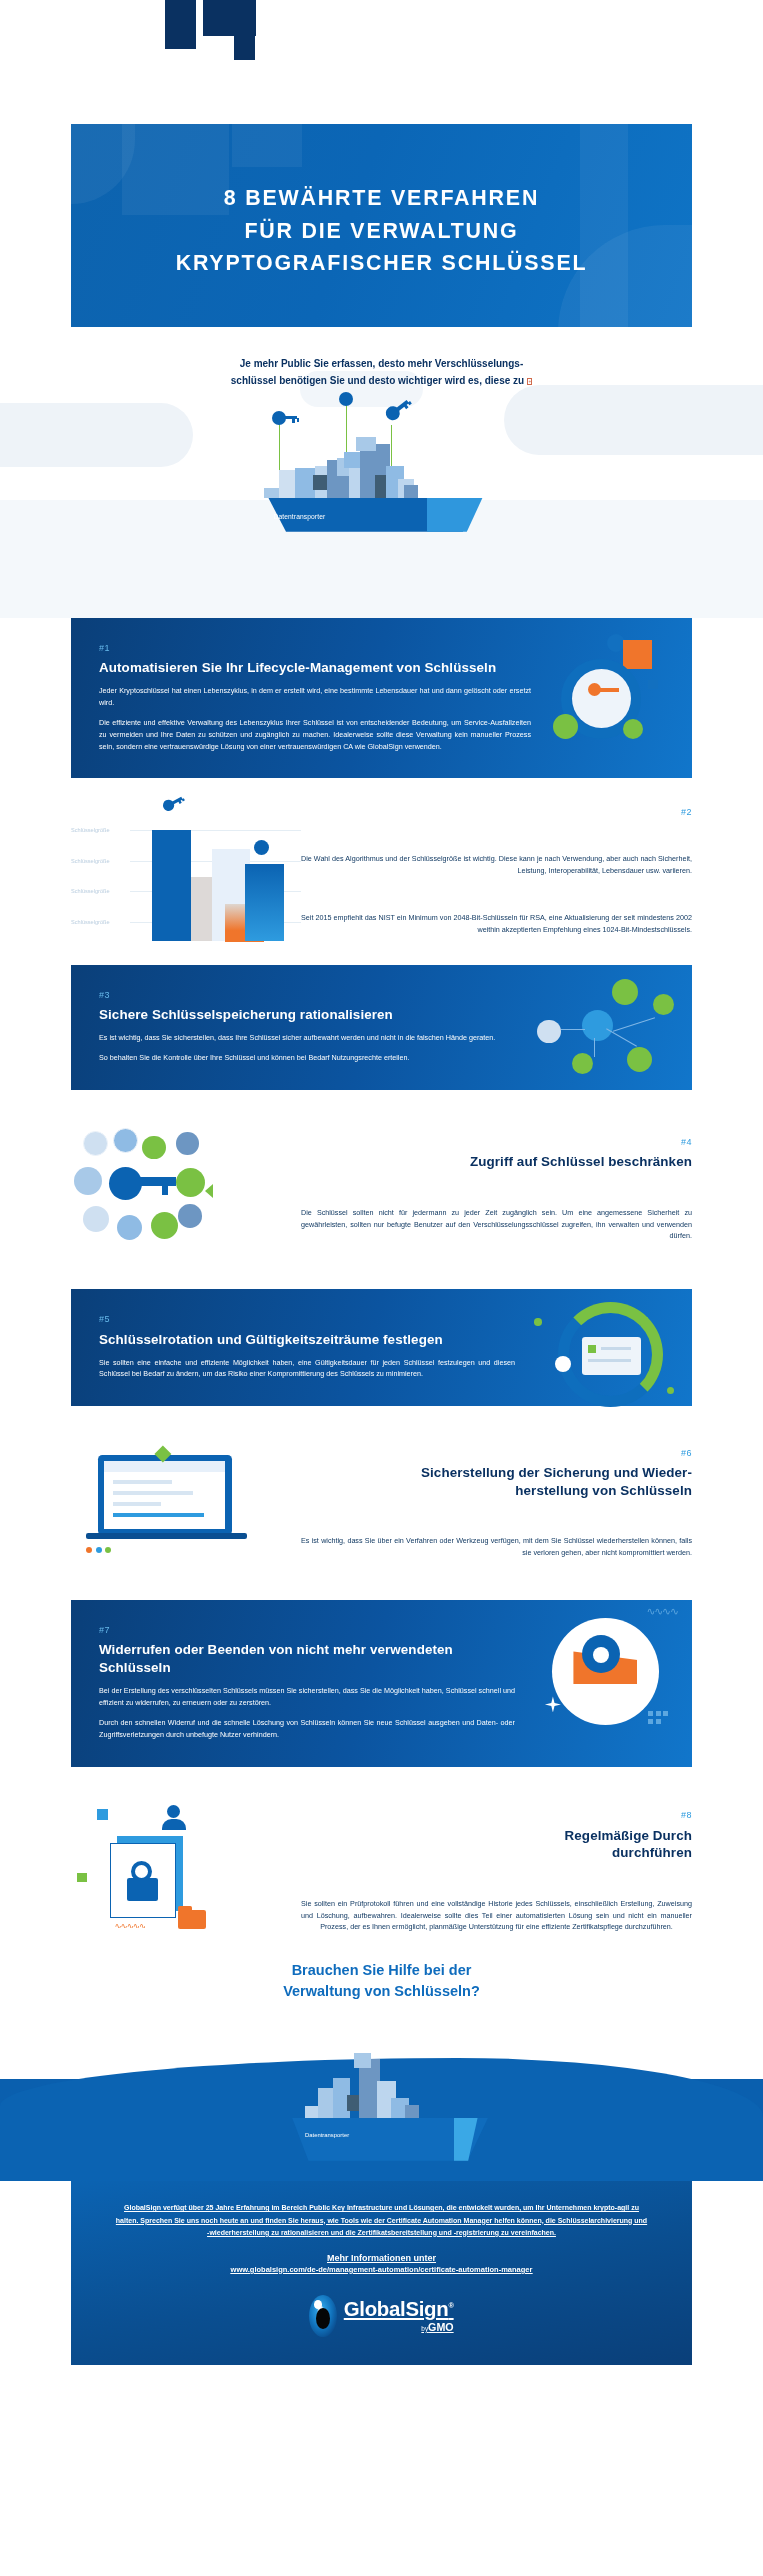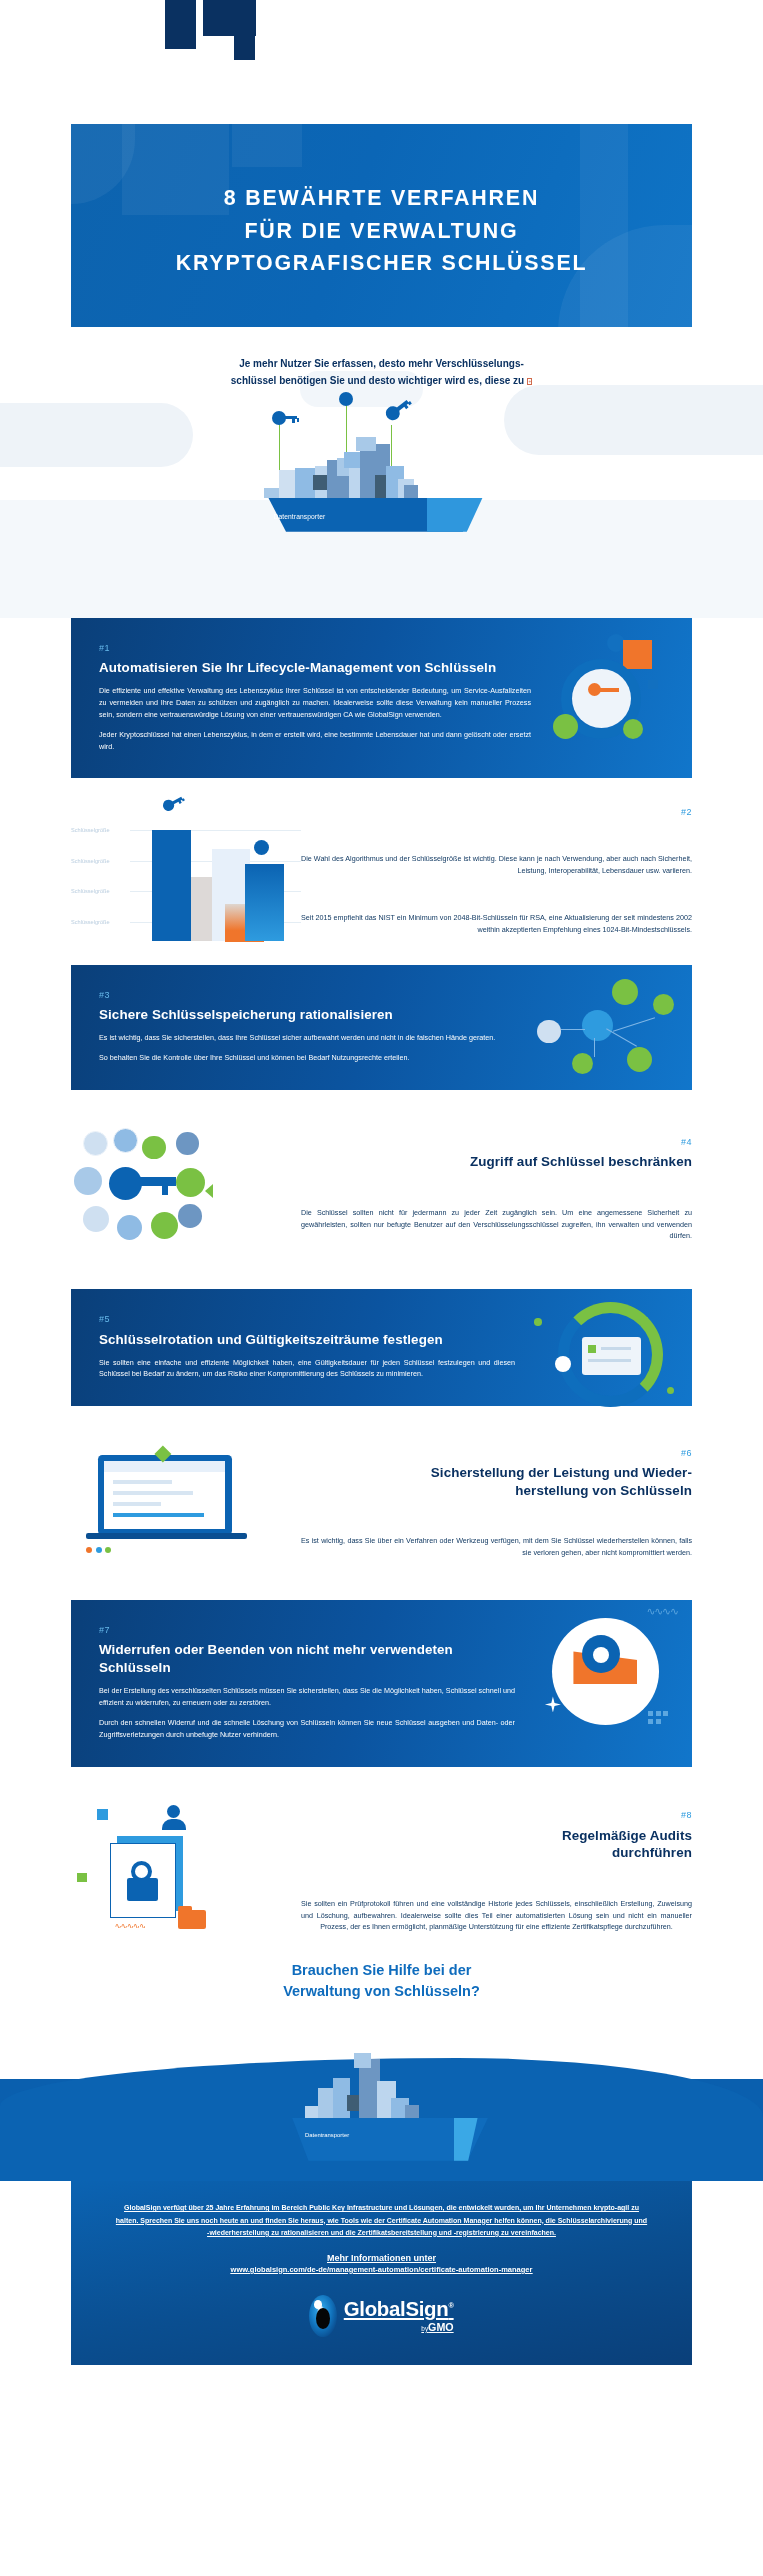--- a/index.html
+++ b/index.html
@@ -210,21 +210,21 @@
 
   <div class="intro-wrap">
     <div class="intro-bgclouds">
       <div class="cloud c4"></div>
       <div class="cloud c1"></div>
       <div class="cloud c2"></div>
       <div class="cloud c3"></div>
     </div>
 
     <div class="intro-text">
-      <span class="ln">Je mehr Nutzer Sie erfassen, desto mehr Verschlüsselungs-</span>
+      <span class="ln">Je mehr Public Sie erfassen, desto mehr Verschlüsselungs-</span>
       <span class="ln">
         <span>schlüssel benötigen Sie und desto wichtiger wird es, diese zu</span><span class="overflow-mark">+</span>
       </span>
     </div>
 
     <div class="ship-scene">
 
       <div class="kline" style="left:47px;top:25px;height:49px;"></div>
       <div class="kline" style="left:114px;top:4.3px;height:54px;"></div>
       <div class="kline" style="left:159px;top:27px;height:47px;"></div>
@@ -279,22 +279,22 @@
         <div class="circ" style="left:45px;top:49px;width:13px;height:13px;background:var(--orange);"></div>
         <div class="sq" style="left:56px;top:54px;width:20.4px;height:4.3px;background:var(--orange);"></div>
         <div class="circ" style="left:9.6px;top:80px;width:25px;height:25px;background:var(--green);"></div>
         <div class="circ" style="left:80px;top:85px;width:20.4px;height:20.4px;background:var(--green);"></div>
         <div class="sq" style="left:105px;top:46px;width:9.6px;height:9.6px;background:#1270c0;"></div>
       </div>
 
       <div class="num">#1</div>
       <h2 class="title">Automatisieren Sie Ihr Lifecycle-Management von Schlüsseln</h2>
       <div class="body">
+        <p>Jeder Kryptoschlüssel hat einen Lebenszyklus, in dem er erstellt wird, eine bestimmte Lebensdauer hat und dann gelöscht oder ersetzt wird.</p>
         <p>Die effiziente und effektive Verwaltung des Lebenszyklus Ihrer Schlüssel ist von entscheidender Bedeutung, um Service-Ausfallzeiten zu vermeiden und Ihre Daten zu schützen und zugänglich zu machen. Idealerweise sollte diese Verwaltung kein manueller Prozess sein, sondern eine vertrauenswürdige Lösung von einer vertrauenswürdigen CA wie GlobalSign verwenden.</p>
-        <p>Jeder Kryptoschlüssel hat einen Lebenszyklus, in dem er erstellt wird, eine bestimmte Lebensdauer hat und dann gelöscht oder ersetzt wird.</p>
       </div>
     </div>
   </div>
 
   <div class="spacer"></div>
 
   <div class="lightsec ta-right">
     <div class="row">
       <div class="art" style="width:230px;position:relative;height:139px;">
 
@@ -424,21 +424,21 @@
         <div class="sq" style="left:42px;top:69px;width:91px;height:4.3px;background:#2e9bdf;"></div>
         <div class="sq" style="left:86px;top:4.3px;width:11.8px;height:11.8px;background:var(--green);transform:rotate(45deg);"></div>
         <div class="sq" style="left:15px;top:89px;width:161px;height:6.4px;background:#0a4f92;border-radius:2.1px;"></div>
         <div class="circ" style="left:15px;top:103px;width:6.4px;height:6.4px;background:var(--orange);"></div>
         <div class="circ" style="left:25px;top:103px;width:6.4px;height:6.4px;background:#2e9bdf;"></div>
         <div class="circ" style="left:34px;top:103px;width:6.4px;height:6.4px;background:var(--green);"></div>
       </div>
       <div class="txt">
         <div class="num">#6</div>
         <h2 class="title">
-          <span>Sicherstellung der Leistung und Wieder-</span><br>
+          <span>Sicherstellung der Sicherung und Wieder-</span><br>
           <span>herstellung von Schlüsseln</span>
         </h2>
         <div class="body">
           <p>Es ist wichtig, dass Sie über ein Verfahren oder Werkzeug verfügen, mit dem Sie Schlüssel wiederherstellen können, falls sie verloren gehen, aber nicht kompromittiert werden.</p>
         </div>
       </div>
     </div>
   </div>
 
   <div class="spacer-lg"></div>
@@ -480,21 +480,21 @@
         <div class="circ" style="left:60px;top:56px;width:21.4px;height:21.4px;border:4.8px solid #0b63b2;border-radius:50%;"></div>
         <div class="sq" style="left:56px;top:73px;width:31px;height:23.6px;background:#0b63b2;border-radius:2.1px;"></div>
         <div class="sq" style="left:6.4px;top:68px;width:9.6px;height:9.6px;background:var(--green);"></div>
         <div class="sq" style="left:107px;top:105px;width:28px;height:19px;background:var(--orange);border-radius:2.1px;"></div>
         <div class="sq" style="left:107px;top:101px;width:14px;height:5.4px;background:var(--orange);border-radius:1.6px 1.6px 0 0;"></div>
         <div style="position:absolute;left:28px;top:116px;width:46px;height:7.5px;color:var(--orange);font-size:8.6px;letter-spacing:-1.1px;overflow:hidden;">∿∿∿∿∿</div>
       </div>
       <div class="txt">
         <div class="num">#8</div>
         <h2 class="title">
-          <span>Regelmäßige Audits</span><br>
+          <span>Regelmäßige Durch</span><br>
           <span>durchführen</span>
         </h2>
         <div class="body">
           <p style="text-align-last:center;">Sie sollten ein Prüfprotokoll führen und eine vollständige Historie jedes Schlüssels, einschließlich Erstellung, Zuweisung und Löschung, aufbewahren. Idealerweise sollte dies Teil einer automatisierten Lösung sein und nicht ein manueller Prozess, der es Ihnen ermöglicht, planmäßige Unterstützung für eine effiziente Zertifikatspflege durchzuführen.</p>
         </div>
       </div>
     </div>
   </div>
 
   <div class="cta">

